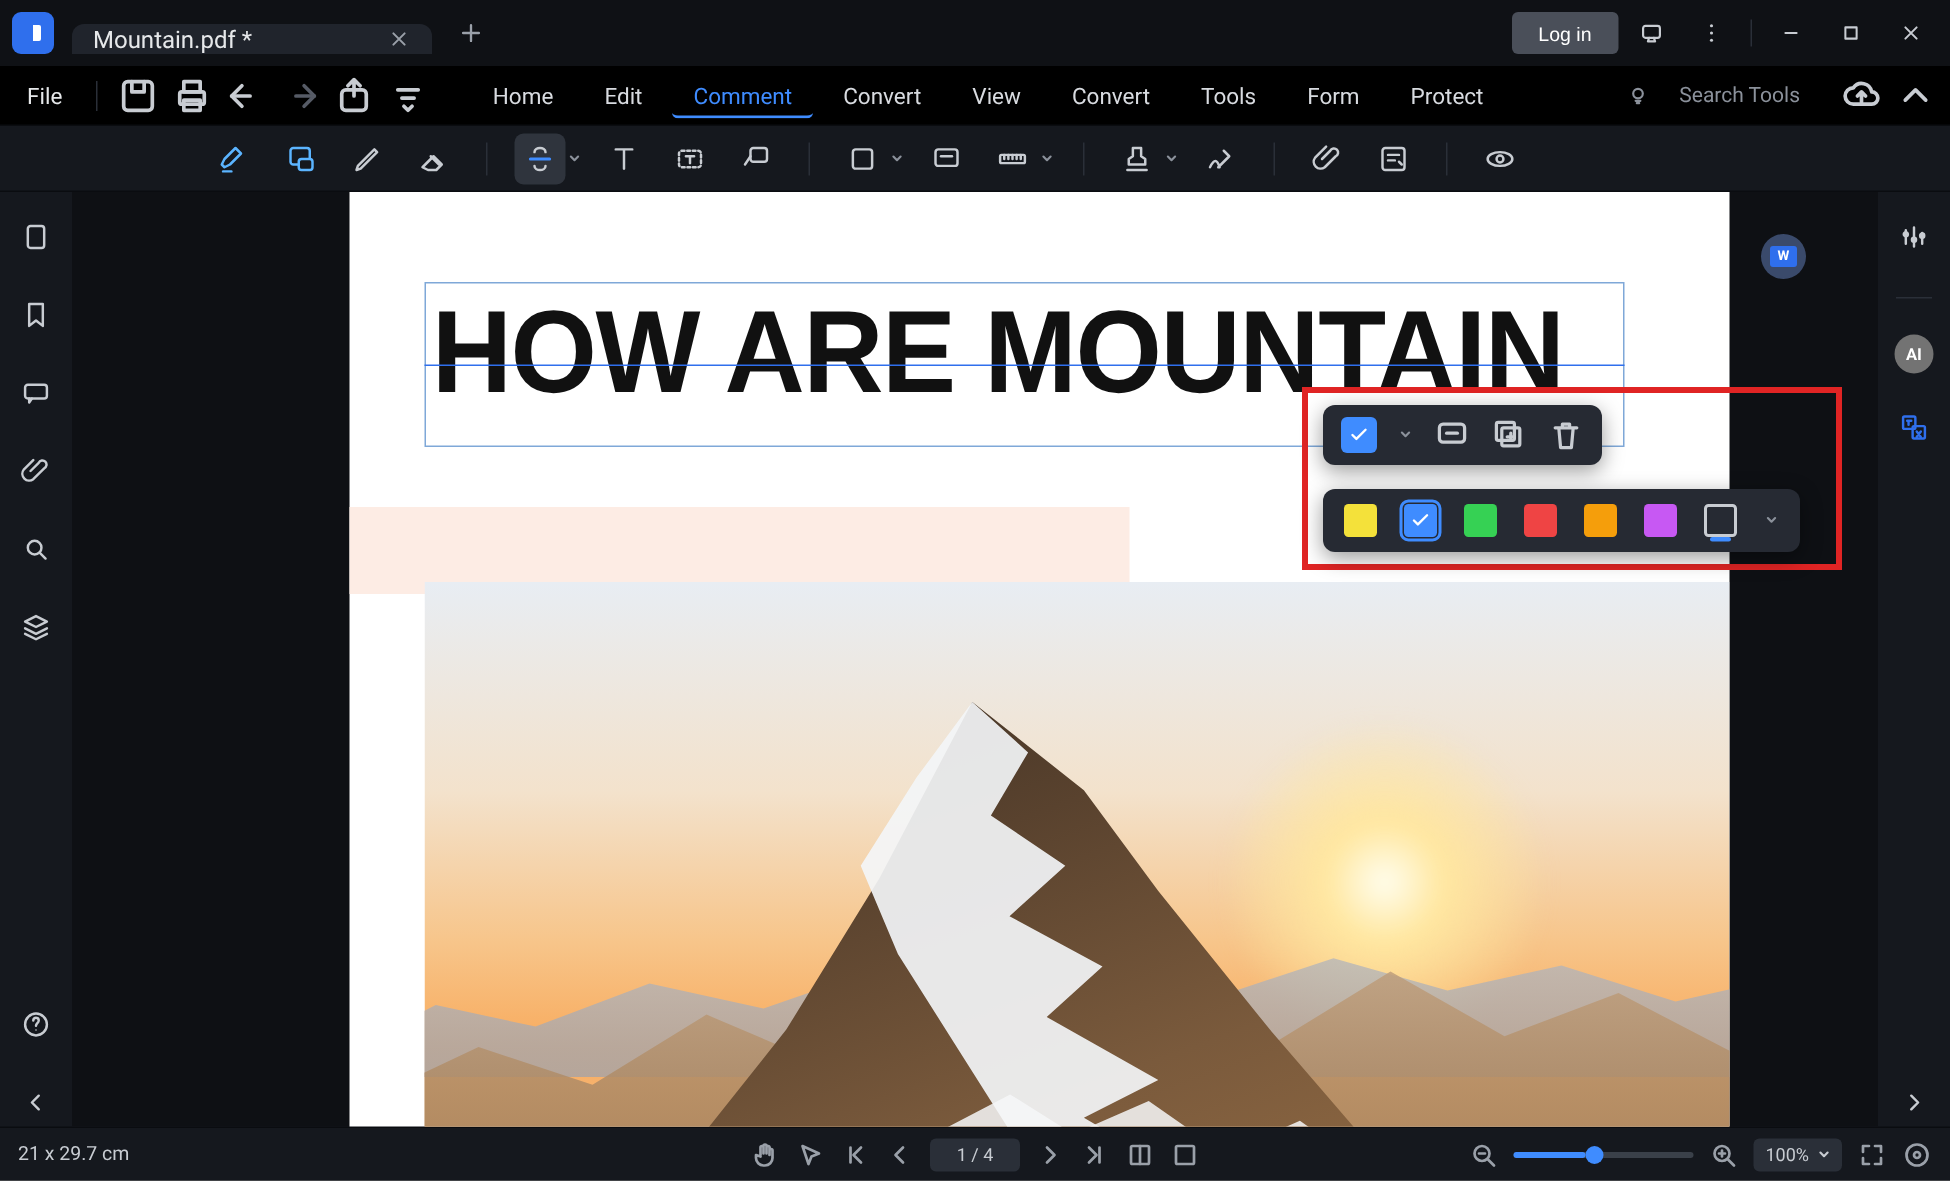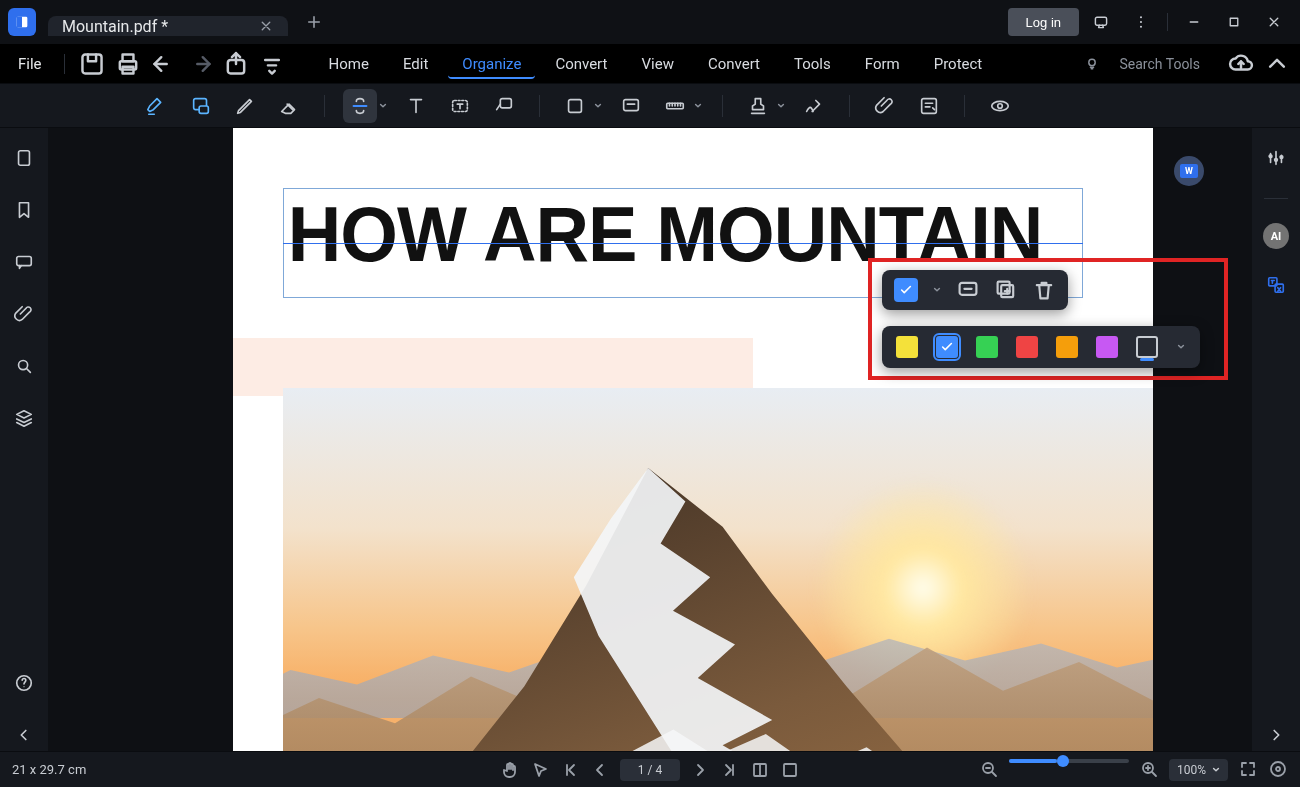--- a/index.html
+++ b/index.html
@@ -71,21 +71,21 @@
   .line-weight::after { content: ""; position: absolute; left: 2px; right: 2px; bottom: -5px; height: 3px; background: #3f8cff; border-radius: 2px; }
 
   
   .word-badge { position: absolute; right: 48px; top: 28px; width: 30px; height: 30px; border-radius: 50%; background: #3a4a6b; display: flex; align-items: center; justify-content: center; z-index: 30; }
   .word-badge .inner { width: 18px; height: 14px; background: #2f6fed; border-radius: 2px; color: #fff; font-size: 9px; display: flex; align-items: center; justify-content: center; font-weight: bold; }
   .ai-badge { width: 26px; height: 26px; border-radius: 50%; background: #737373; color: #fff; font-size: 11px; font-weight: bold; display: flex; align-items: center; justify-content: center; }
 
   
   .statusbar { height: 36px; background: #15181e; border-top: 1px solid #0a0c10; display: flex; align-items: center; padding: 12px 12px; font-size: 13px; color: #c8ccd2; }
   .statusbar .center-controls { position: absolute; left: 50%; transform: translateX(-50%); display: flex; align-items: center; gap: 10px; }
-  .statusbar .right-controls { margin-left: auto; display: flex; gap: 10px; }
+  .statusbar .right-controls { margin-left: auto; display: flex; align-items: center; gap: 10px; }
   .page-box { width: 60px; height: 22px; background: #2a2f38; border-radius: 4px; display: flex; align-items: center; justify-content: center; font-size: 12px; }
   .zoom-slider { width: 120px; height: 4px; background: #3a4049; border-radius: 2px; position: relative; }
   .zoom-slider .fill { position: absolute; left: 0; width: 40%; height: 4px; background: #3f8cff; border-radius: 2px; }
   .zoom-slider .thumb { position: absolute; left: 40%; top: -4px; width: 12px; height: 12px; background: #3f8cff; border-radius: 50%; }
   .zoom-box { height: 22px; padding: 0 8px; background: #2a2f38; border-radius: 4px; display: flex; align-items: center; gap: 6px; font-size: 12px; }
   .nav-ico { width: 20px; height: 20px; display: flex; align-items: center; justify-content: center; color: #9aa0a9; cursor: pointer; }
 
   svg { stroke: currentColor; fill: none; stroke-width: 1.8; stroke-linecap: round; stroke-linejoin: round; }
 </style>
 </head>
@@ -183,21 +183,21 @@
       </div>
     <div class="icon-btn">
         <svg viewBox="0 0 22 22">
           <path d="M6 8h10M8 12h6"></path>
           <path d="M9 16l2 2 2-2"></path>
         </svg>
       </div>
     <div style="width:16px"></div>
     <div class="menu-item">Home</div>
     <div class="menu-item">Edit</div>
-    <div class="menu-item active">Organize</div>
+    <div class="menu-item active">Comment</div>
     <div class="menu-item">Convert</div>
     <div class="menu-item">View</div>
     <div class="menu-item">Convert</div>
     <div class="menu-item">Tools</div>
     <div class="menu-item">Form</div>
     <div class="menu-item">Protect</div>
     <div class="search-tools">
       <svg viewBox="0 0 20 20" width="16" height="16">
           <circle cx="10" cy="8" r="4"></circle>
           <path d="M8 14h4M9 16h2"></path>

